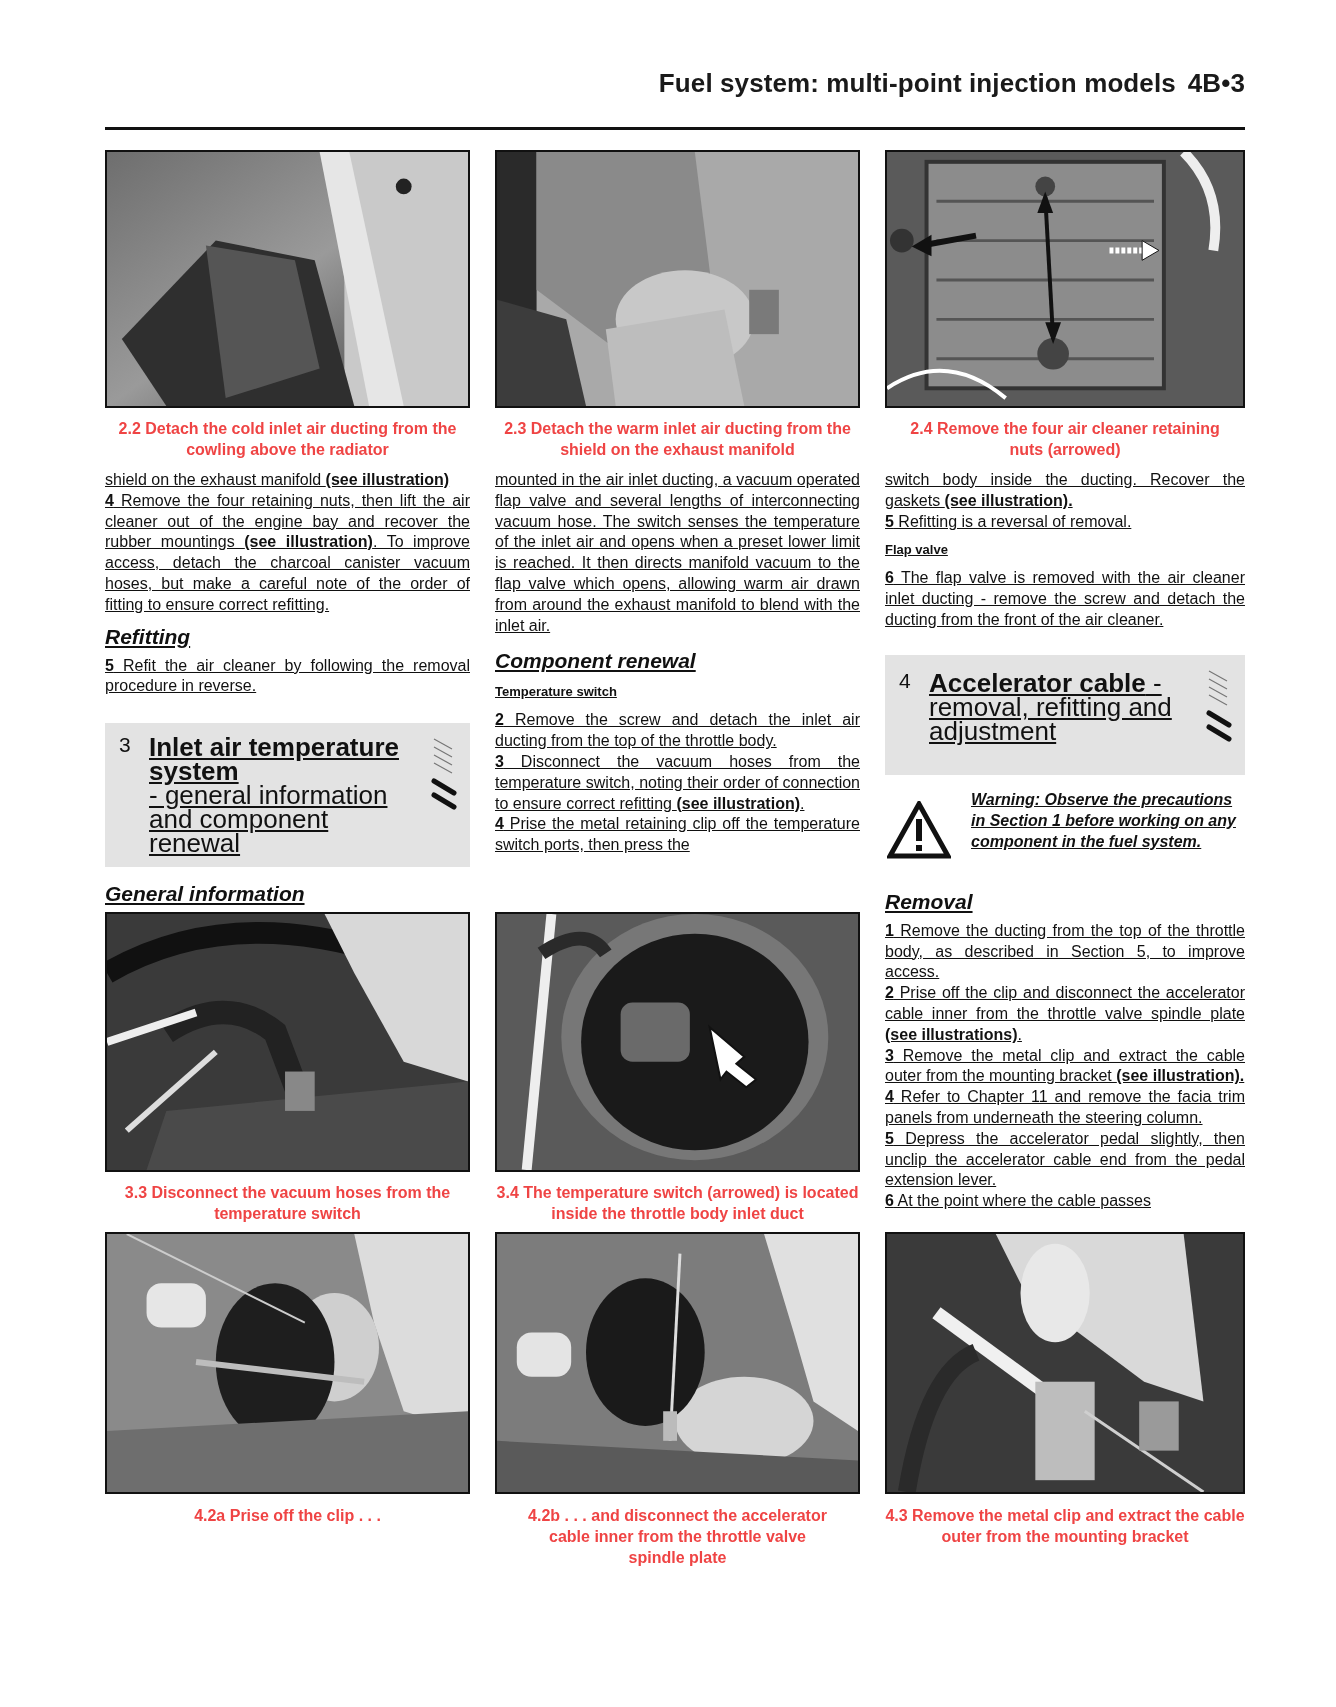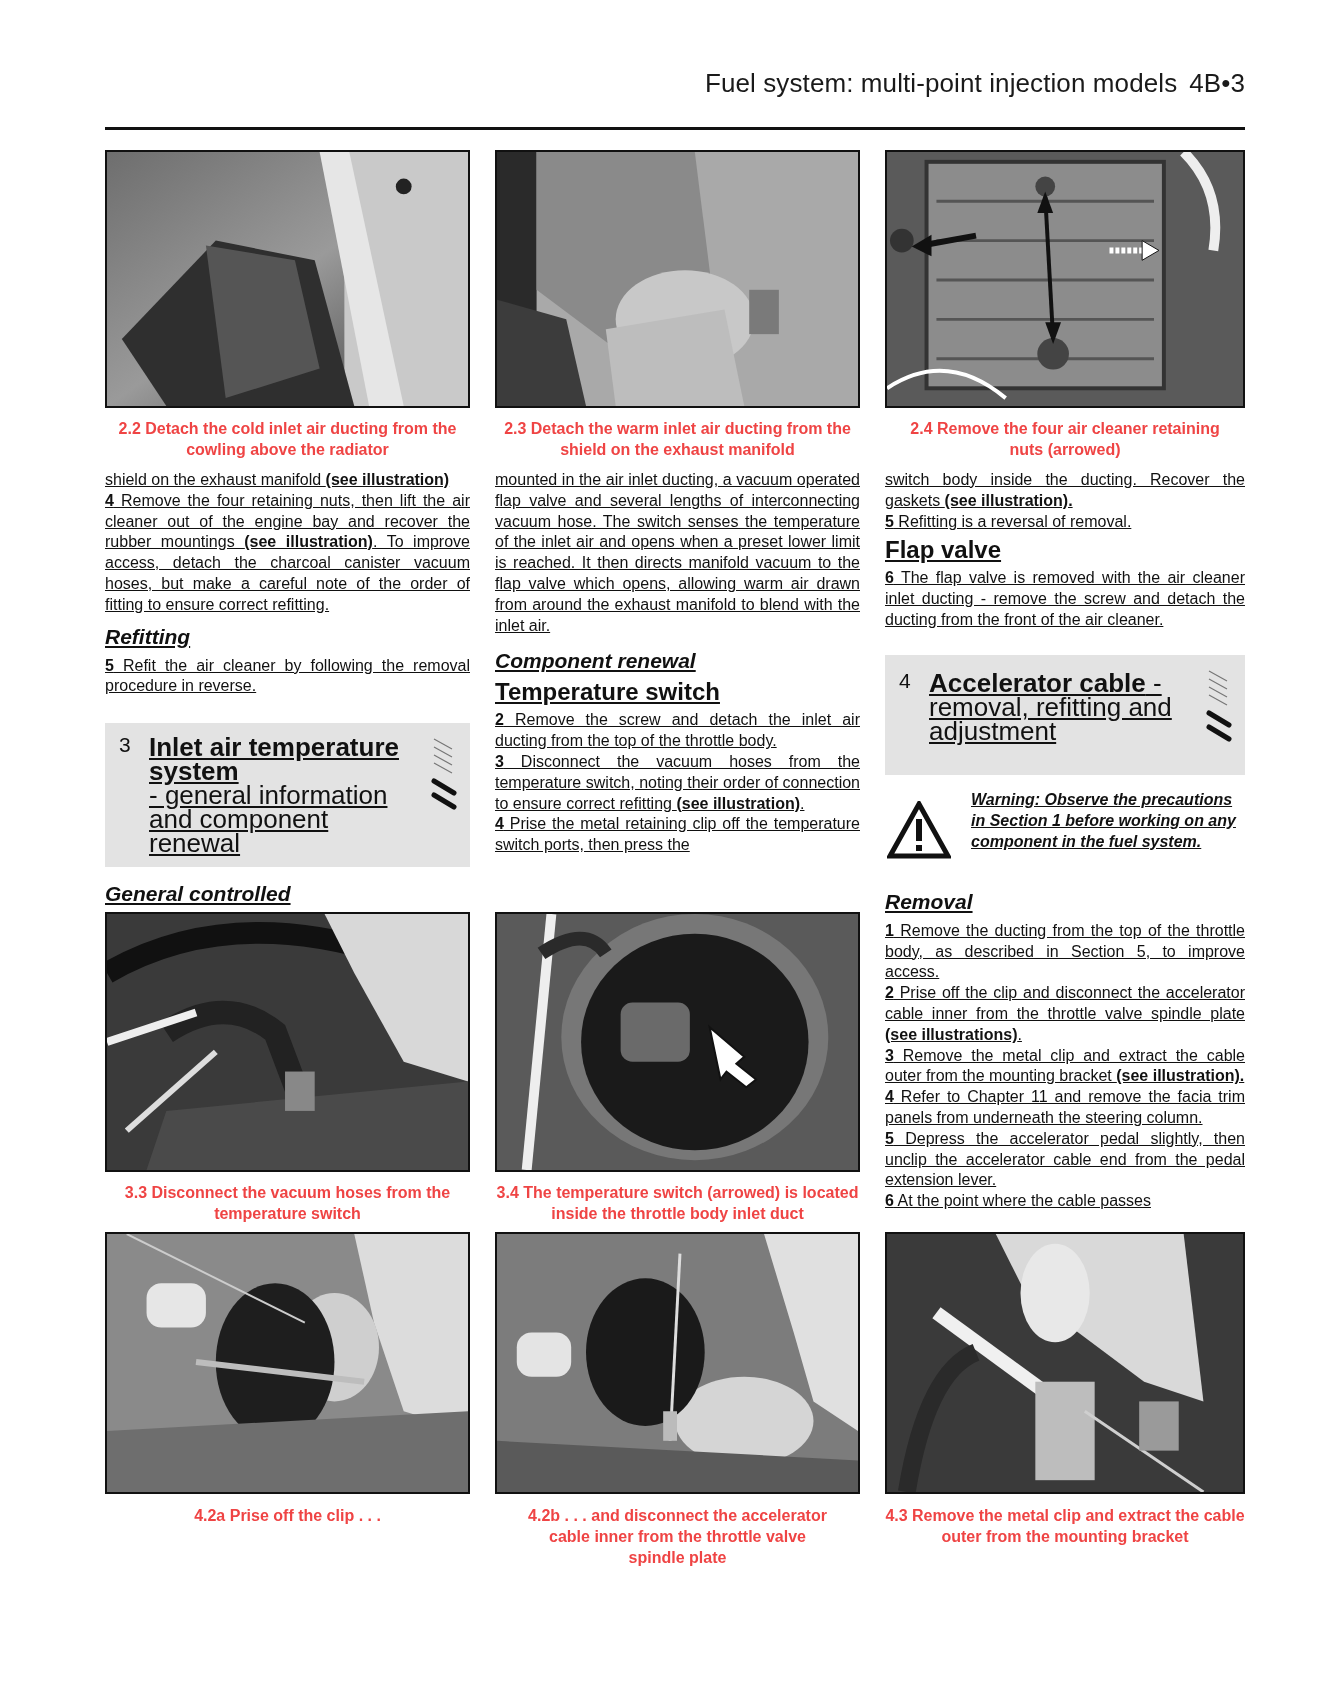--- a/index.html
+++ b/index.html
@@ -1,31 +1,31 @@
 <!DOCTYPE html>
 <html><head>
 <meta charset="utf-8">
 <style>
   html, body { margin:0; padding:0; background:#ffffff; }
   body { width:1336px; height:1707px; position:relative; overflow:hidden;
          font-family:"Liberation Sans", sans-serif; color:#111; }
   .header { position:absolute; left:105px; width:1140px; top:68px; height:40px;
-            text-align:right; font-size:26px; color:#1a1a1a; letter-spacing:0.1px; }
+            text-align:right; font-size:26px; color:#1a1a1a; letter-spacing:0.1px;font-weight:bold; }
   .header .pg { margin-left:12px; }
   .rule { position:absolute; left:105px; width:1140px; top:127px; height:3px; background:#111; }
 
   .photo { position:absolute; border:2px solid #111; box-sizing:border-box; overflow:hidden; }
   .photo svg { display:block; width:100%; height:100%; }
   .caption { position:absolute; text-align:center; font-weight:bold; font-size:16px; line-height:21px; color:#ef4444; }
 
   .col { position:absolute; font-size:16px; line-height:20.8px; color:#111;text-decoration:underline; }
   .col p { margin:0; text-align:justify; }
   .col b { font-weight:bold; }
   .h-italic { font-weight:bold; font-style:italic; font-size:21px; margin:8px 0 6px 0; line-height:26px; }
-  .h-sub { font-weight:bold; font-size:24px; margin:10px 0 6px 0; line-height:24px; }
+  .h-sub { font-weight:bold; font-size:13px; margin:10px 0 6px 0; line-height:24px; }
 
   .section-box { background:#e3e3e3; position:relative; padding:12px 14px 12px 12px; margin:16px 0 14px 0; }
   .section-box .num { position:absolute; left:14px; top:12px; font-size:21px; }
   .section-box .title { margin-left:32px; font-size:26px; line-height:24px; padding-right:46px; }
   .section-box .title b { font-weight:bold; }
   .section-box .tools { position:absolute; right:8px; top:10px; width:36px; }
 
   .warning { position:relative; min-height:92px; margin:14px 0 8px 0; }
   .warning .tri { position:absolute; left:2px; top:12px; width:64px; height:58px; }
   .warning .text { margin-left:86px; font-weight:bold; font-style:italic; font-size:16px; line-height:21px; }
@@ -109,21 +109,21 @@
       <g fill="none" stroke="#777" stroke-width="1.2">
           <path d="M8,6 l18,10 M8,14 l18,10 M8,22 l18,10 M8,30 l18,10"></path>
         </g>
       <g stroke="#111" stroke-width="5" stroke-linecap="round">
           <line x1="8" y1="48" x2="28" y2="60"></line>
           <line x1="8" y1="62" x2="28" y2="74"></line>
         </g>
     </svg>
   </div>
 
-  <div class="h-italic">General controlled</div>
+  <div class="h-italic">General information</div>
   <p><b>1</b><span> The inlet air regulation system consists of a temperature controlled vacuum switch,</span></p>
 </div>
 
 <div class="col" style="left:495px; top:470px; width:365px;">
   <p>mounted in the air inlet ducting, a vacuum operated flap valve and several lengths of interconnecting vacuum hose. The switch senses the temperature of the inlet air and opens when a preset lower limit is reached. It then directs manifold vacuum to the flap valve which opens, allowing warm air drawn from around the exhaust manifold to blend with the inlet air.</p>
   <div class="h-italic" style="margin-top:12px;">Component renewal</div>
   <div class="h-sub" style="margin-top:4px;">Temperature switch</div>
   <p><b>2</b><span> Remove the screw and detach the inlet air ducting from the top of the throttle body.</span></p>
   <p><b>3</b><span> Disconnect the vacuum hoses from the temperature switch, noting their order of connection to ensure correct refitting </span><b>(see illustration)</b><span>.</span></p>
   <p><b>4</b><span> Prise the metal retaining clip off the temperature switch ports, then press the</span></p>

